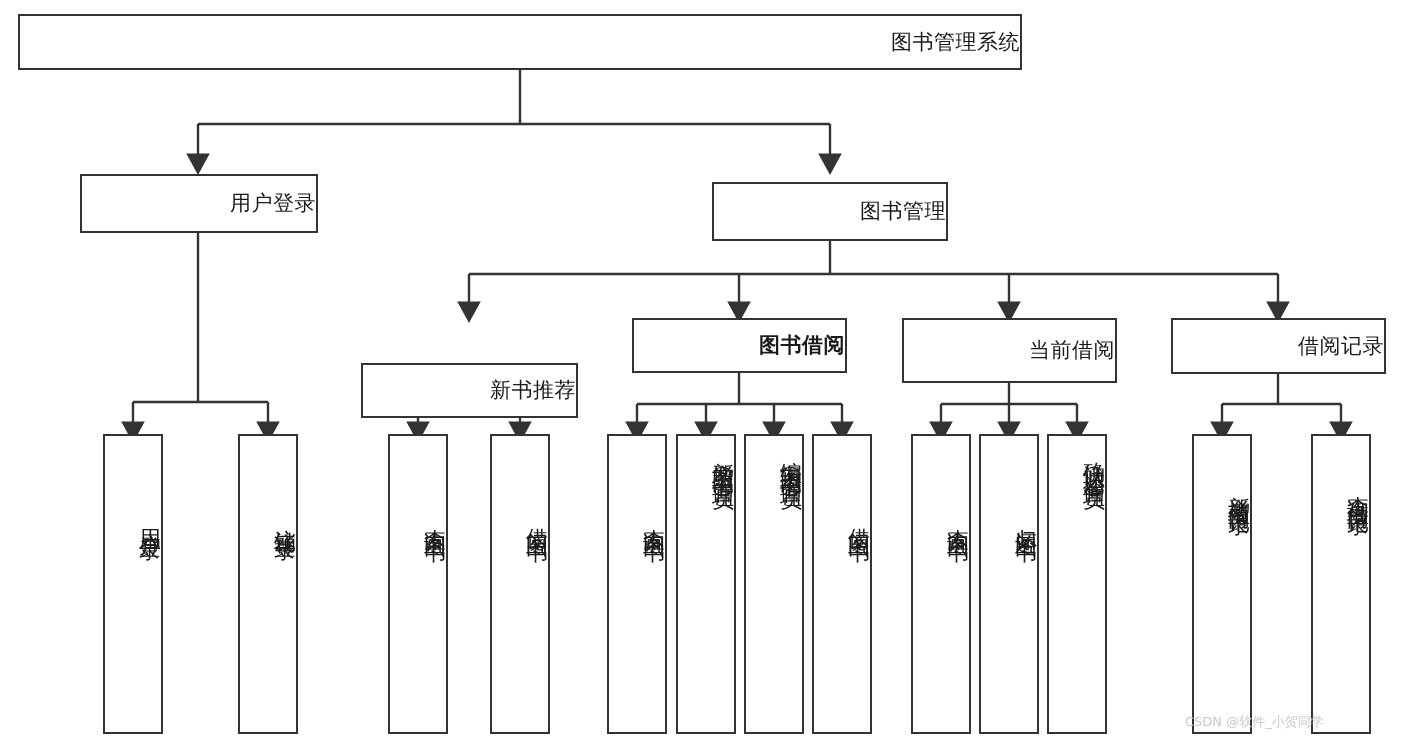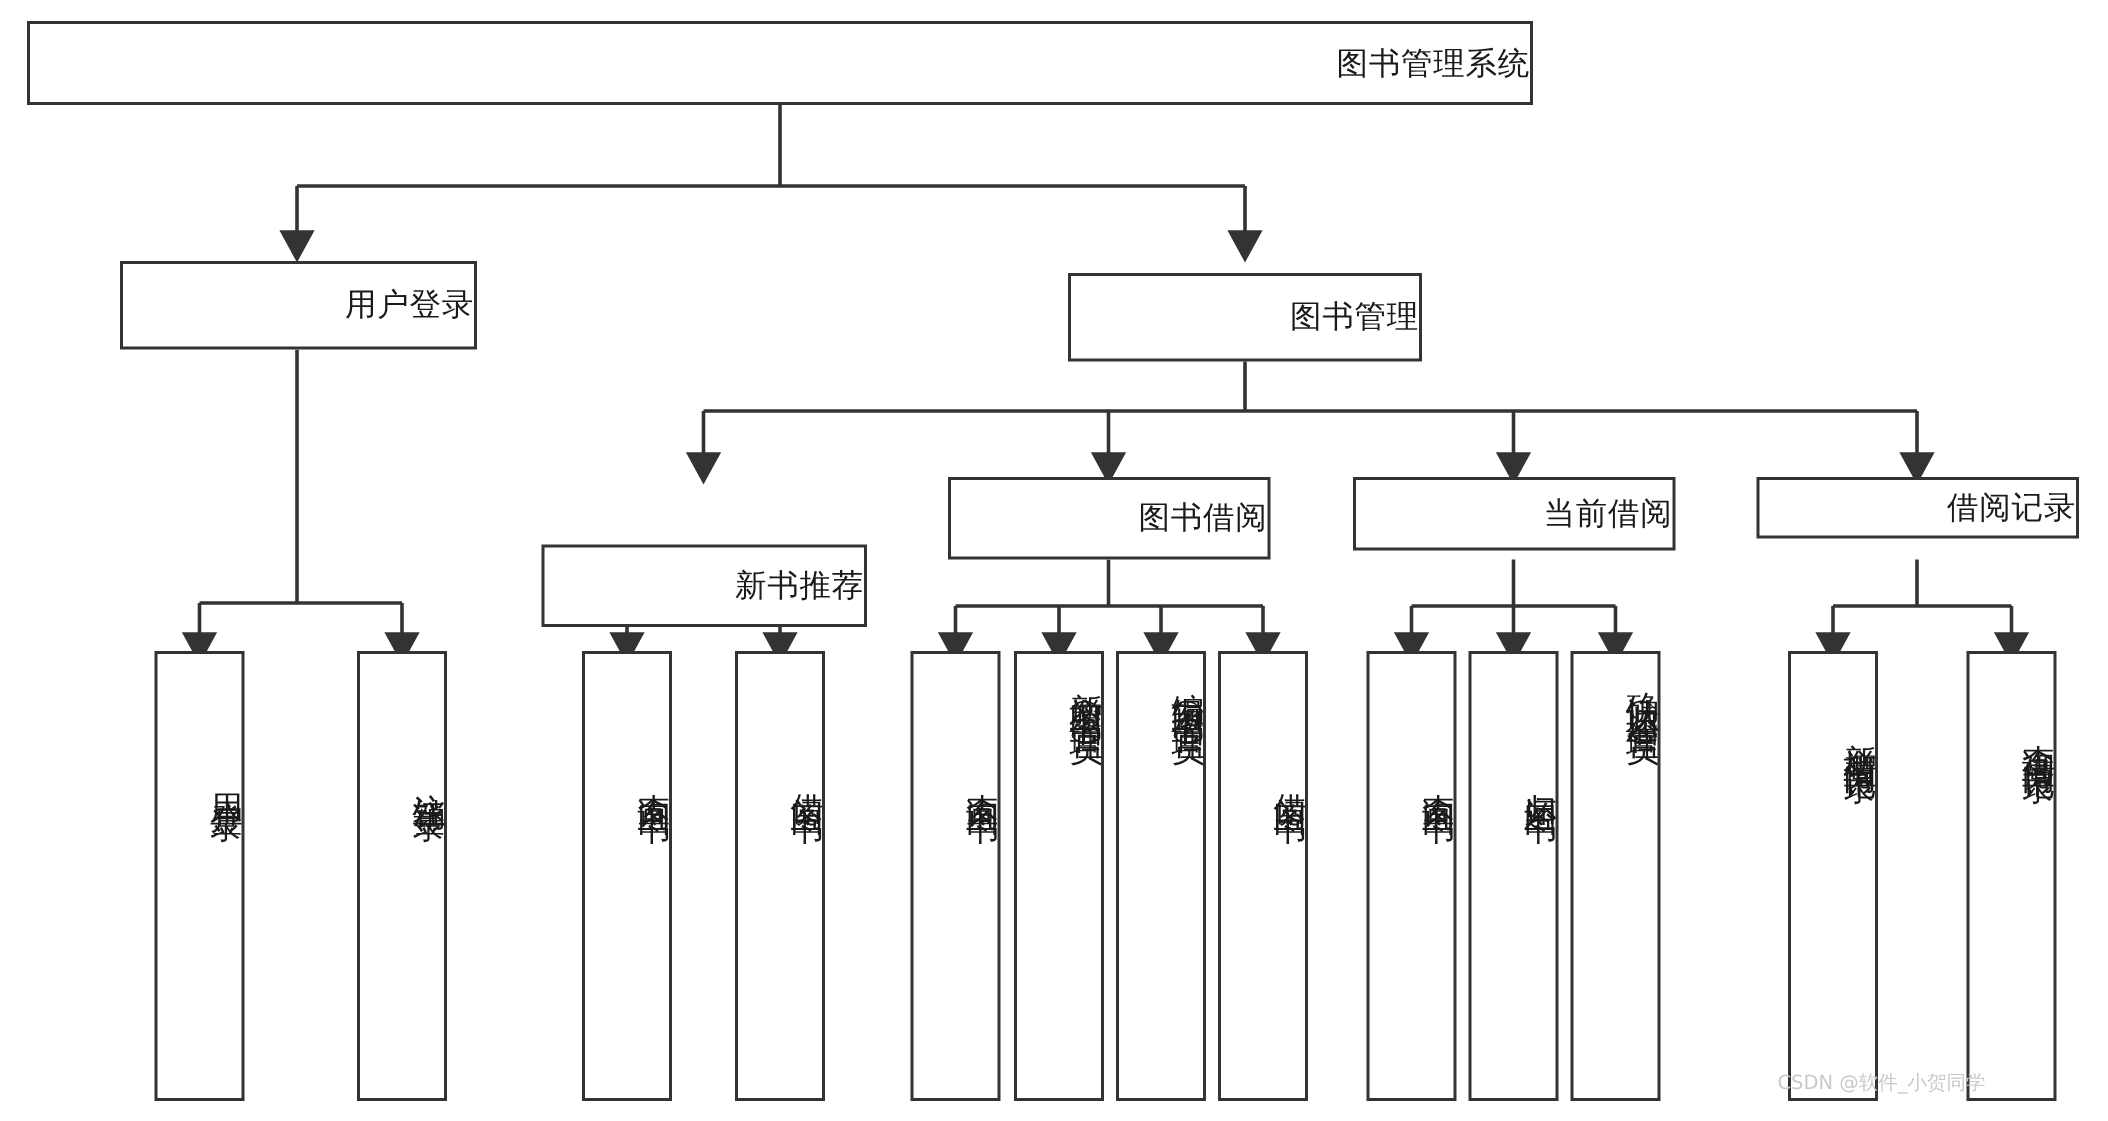--- a/index.html
+++ b/index.html
@@ -139,27 +139,27 @@
   <div class="node horiz" style="left:80px; top:174px; width:238px; height:59px;">
     <span class="label">用户登录</span>
   </div>
   <div class="node horiz" style="left:712px; top:182px; width:236px; height:59px;">
     <span class="label">图书管理</span>
   </div>
 
   <div class="node horiz" style="left:361px; top:318px; width:217px; height:55px;margin-top:45px;">
     <span class="label">新书推荐</span>
   </div>
-  <div class="node horiz" style="left:632px; top:318px; width:215px; height:55px;">
+  <div class="node horiz" style="left:632px; top:318px; width:215px; height:55px;font-weight:bold;">
     <span class="label">图书借阅</span>
   </div>
-  <div class="node horiz" style="left:902px; top:318px; width:215px; height:49px;padding-left:48px;">
+  <div class="node horiz" style="left:902px; top:318px; width:215px; height:65px;padding-left:48px;">
     <span class="label">当前借阅</span>
   </div>
-  <div class="node horiz" style="left:1171px; top:318px; width:215px; height:41px;">
+  <div class="node horiz" style="left:1171px; top:318px; width:215px; height:56px;">
     <span class="label">借阅记录</span>
   </div>
 
   <div class="node vert" style="left:103px; top:434px; width:60px; height:300px; padding-top:75px;">
     <span class="label">用户登录</span>
   </div>
   <div class="node vert" style="left:238px; top:434px; width:60px; height:300px; padding-top:75px;">
     <span class="label">注销登录</span>
   </div>
 

